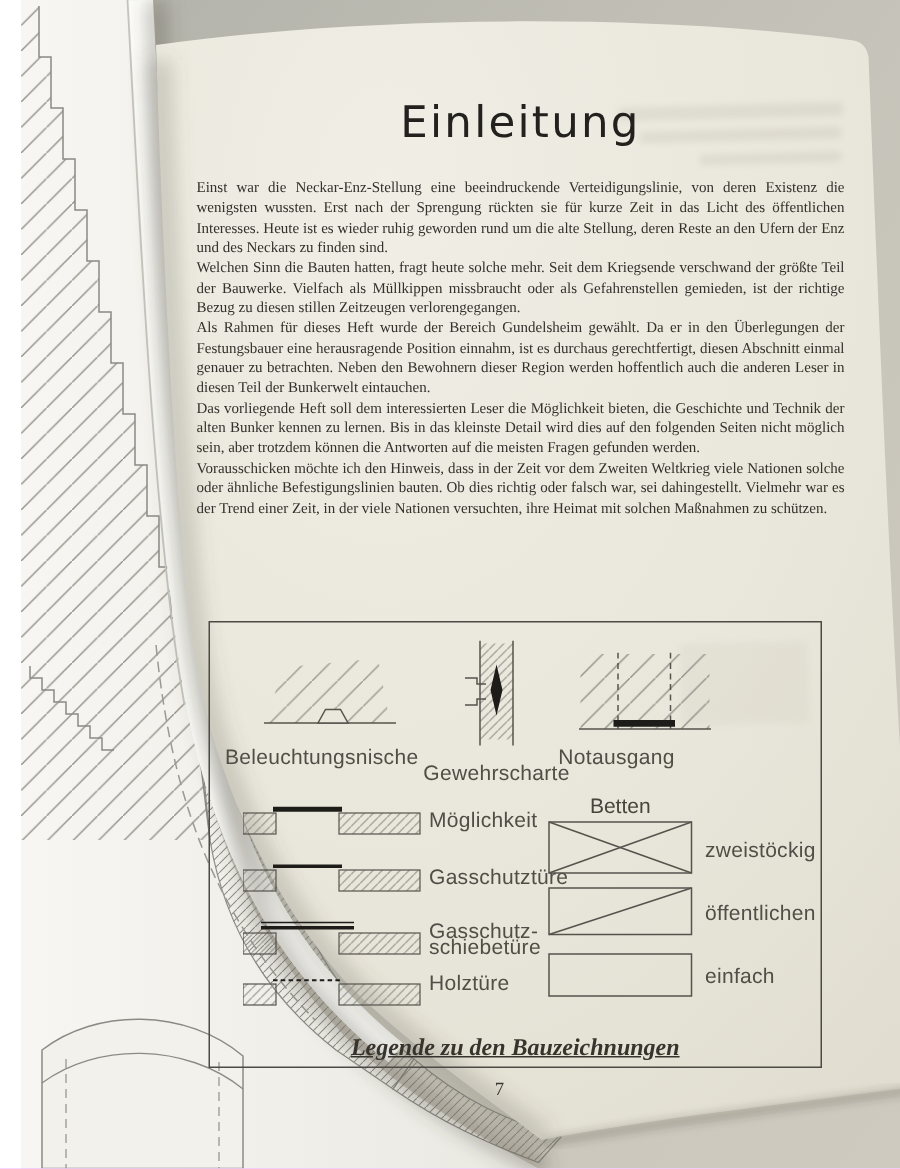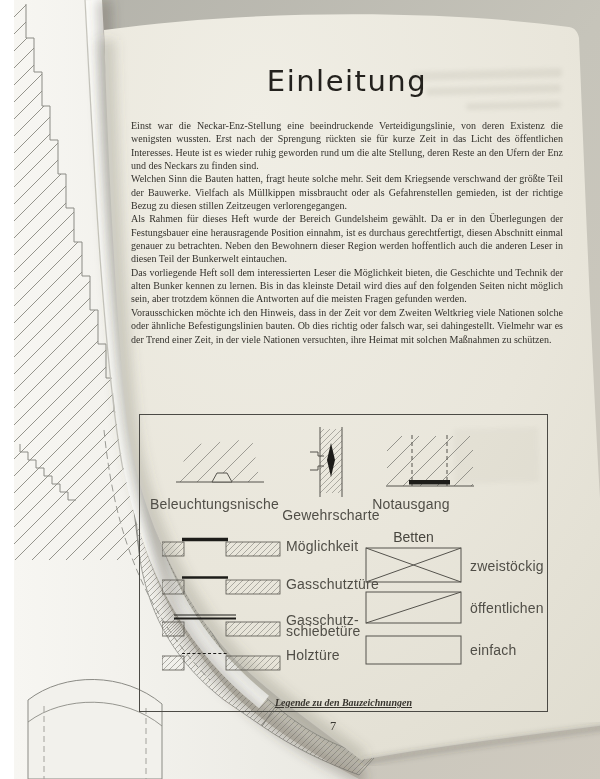--- a/index.html
+++ b/index.html
@@ -17,21 +17,21 @@
   
   .legend{position:absolute;left:125px;top:414px;width:409px;height:298px;
           border:1.3px solid #4b4a45;box-sizing:border-box;}
   .legend .abs{position:absolute;}
   .lg-label{position:absolute;font-family:"Liberation Sans",sans-serif;
             font-size:14px;color:#504e47;letter-spacing:.2px;line-height:11px;}
   .lg-label.ctr{text-align:center;}
   .beds-header{position:absolute;font-family:"Liberation Sans",sans-serif;
                font-size:14px;color:#47453e;}
   .caption{position:absolute;left:0;right:0;bottom:3px;text-align:center;
-           font-style:italic;font-weight:bold;font-size:10px;color:#37342e;
+           font-style:italic;font-weight:bold;font-size:16px;color:#37342e;
            text-decoration:underline;}
   .pageno{position:absolute;left:117px;top:719px;width:404px;text-align:center;
           font-size:12.5px;color:#3a3832;}
   
   .ghost{position:absolute;background:#8a8778;opacity:.13;border-radius:3px;
          filter:blur(2px);transform:rotate(-1.5deg);}
   .ghost.soft{opacity:.06;}
 </style>
 </head>
 <body>

